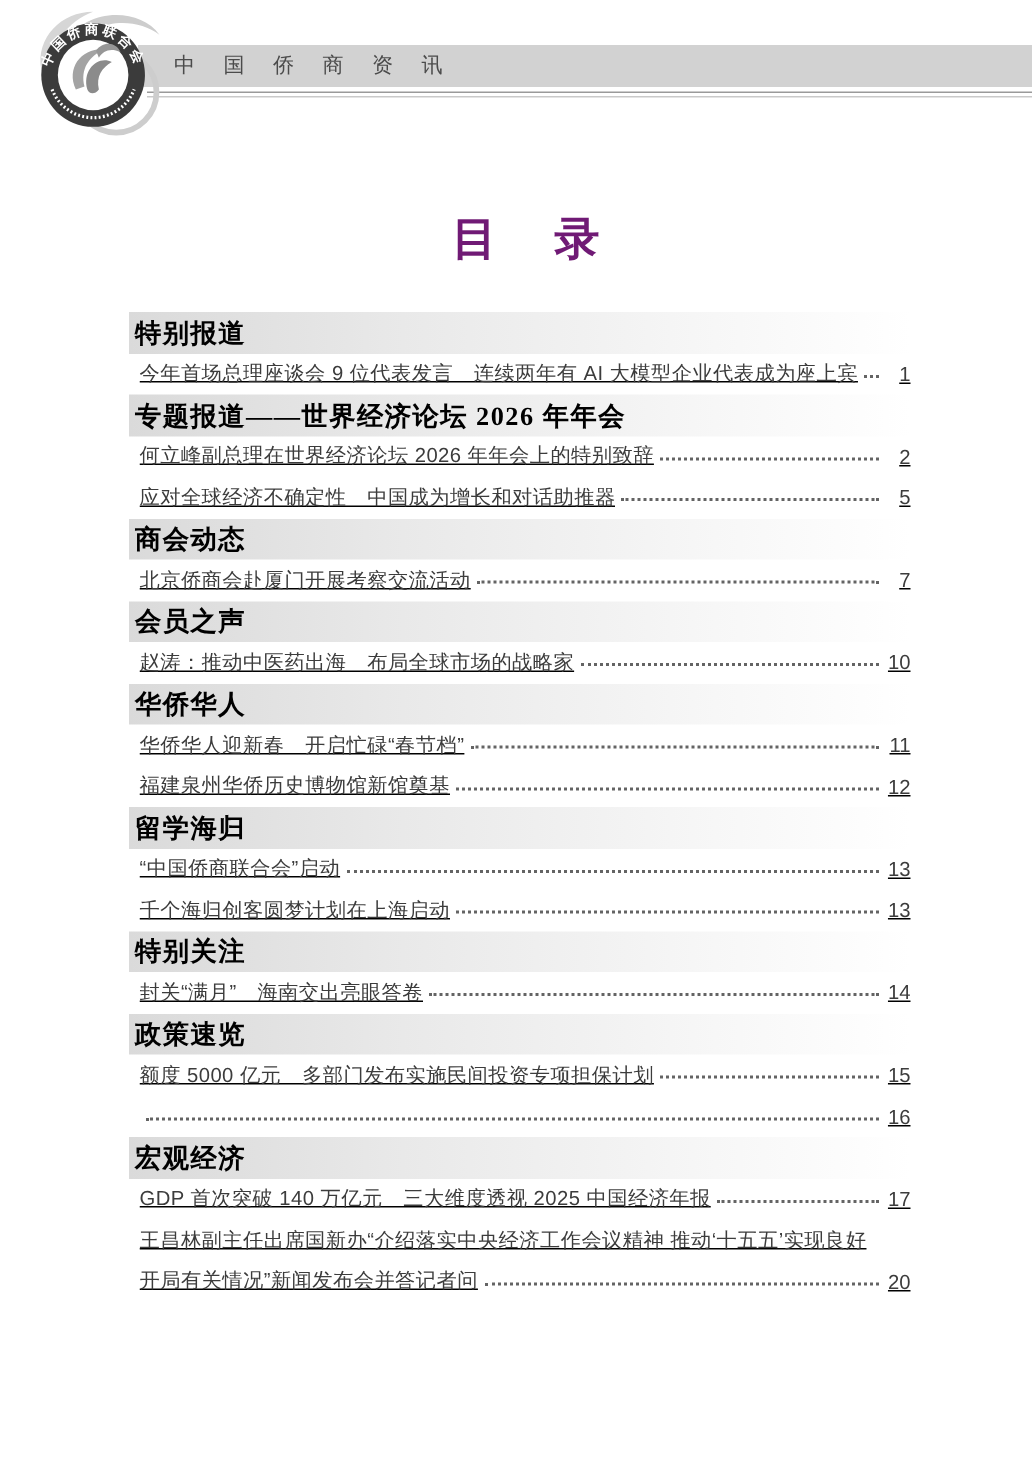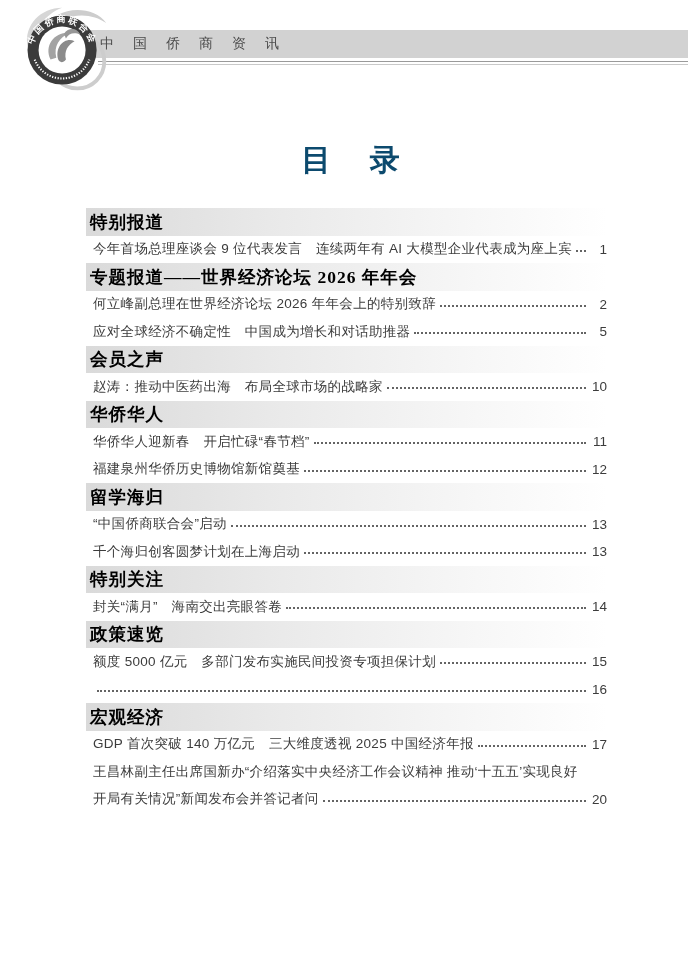--- a/index.html
+++ b/index.html
@@ -5,50 +5,50 @@
   html,body{margin:0;padding:0;background:#ffffff;}
   body{
     width:688px;height:971px;position:relative;overflow:hidden;
     font-family:"Liberation Sans","DejaVu Sans",sans-serif;
     -webkit-font-smoothing:antialiased;
   }
   .page{position:absolute;inset:0;background:#fff;}
 
   
   .masthead-bar{
-    position:absolute;left:76px;right:0;top:30px;height:28px;
+    position:absolute;left:92px;right:0;top:30px;height:28px;
     background:#d2d2d2;display:flex;align-items:center;padding-left:24px;
   }
   .masthead-title{
     font-size:14px;color:#4b4b4b;letter-spacing:19px;white-space:nowrap;
   }
   .masthead-rule{
     position:absolute;left:98px;right:0;top:61px;height:2px;
     border-top:1px solid #9a9a9a;border-bottom:1px solid #c9c9c9;background:#fff;
   }
   .logo{position:absolute;left:16px;top:2px;width:96px;height:96px;z-index:5;}
 
   
   .page-title{
     position:absolute;top:138px;left:0;right:0;margin:0;
     text-align:center;font-size:30px;line-height:44px;font-weight:bold;
-    letter-spacing:15px;text-indent:15px;color:#0c4a6e;padding-left:13px;
+    letter-spacing:15px;text-indent:15px;color:#701a75;padding-left:13px;
   }
 
   
   .toc{position:absolute;left:93px;top:208px;width:514px;}
   .section-title{
     height:27.5px;margin:0 0 0 -7px;padding-left:4px;
     display:flex;align-items:center;
     font-family:"Liberation Serif","DejaVu Serif",serif;
     font-weight:bold;font-size:17.5px;color:#000;letter-spacing:1px;
     background:linear-gradient(to right,#dadada 0%,#e9e9e9 35%,#f7f7f7 75%,#ffffff 100%);
   }
   .entry-line{
-    height:27.5px;display:flex;align-items:center;width:100%;
+    height:27.5px;display:flex;align-items:center;width:100%;text-decoration:underline;
   }
   .entry-text{
     font-size:13.5px;color:#3c3c3c;letter-spacing:0.3px;
     white-space:nowrap;overflow:hidden;flex:0 1 auto;
   }
   .leader{
     flex:1 1 auto;min-width:10px;height:0;
     border-bottom:2px dotted #646464;margin:3px 5px 0 4px;
   }
   .page-num{
@@ -121,20 +121,30 @@
         </div>
         <div class="toc-entry">
           <div class="entry-line">
             <span class="entry-text">应对全球经济不确定性　中国成为增长和对话助推器</span>
             <span class="leader"></span>
             <span class="page-num">5</span>
           </div>
         </div>
       </section>
       <section class="toc-section">
+        <h2 class="section-title">商会动态</h2>
+        <div class="toc-entry">
+          <div class="entry-line">
+            <span class="entry-text">北京侨商会赴厦门开展考察交流活动</span>
+            <span class="leader"></span>
+            <span class="page-num">7</span>
+          </div>
+        </div>
+      </section>
+      <section class="toc-section">
         <h2 class="section-title">会员之声</h2>
         <div class="toc-entry">
           <div class="entry-line">
             <span class="entry-text">赵涛：推动中医药出海　布局全球市场的战略家</span>
             <span class="leader"></span>
             <span class="page-num">10</span>
           </div>
         </div>
       </section>
       <section class="toc-section">

